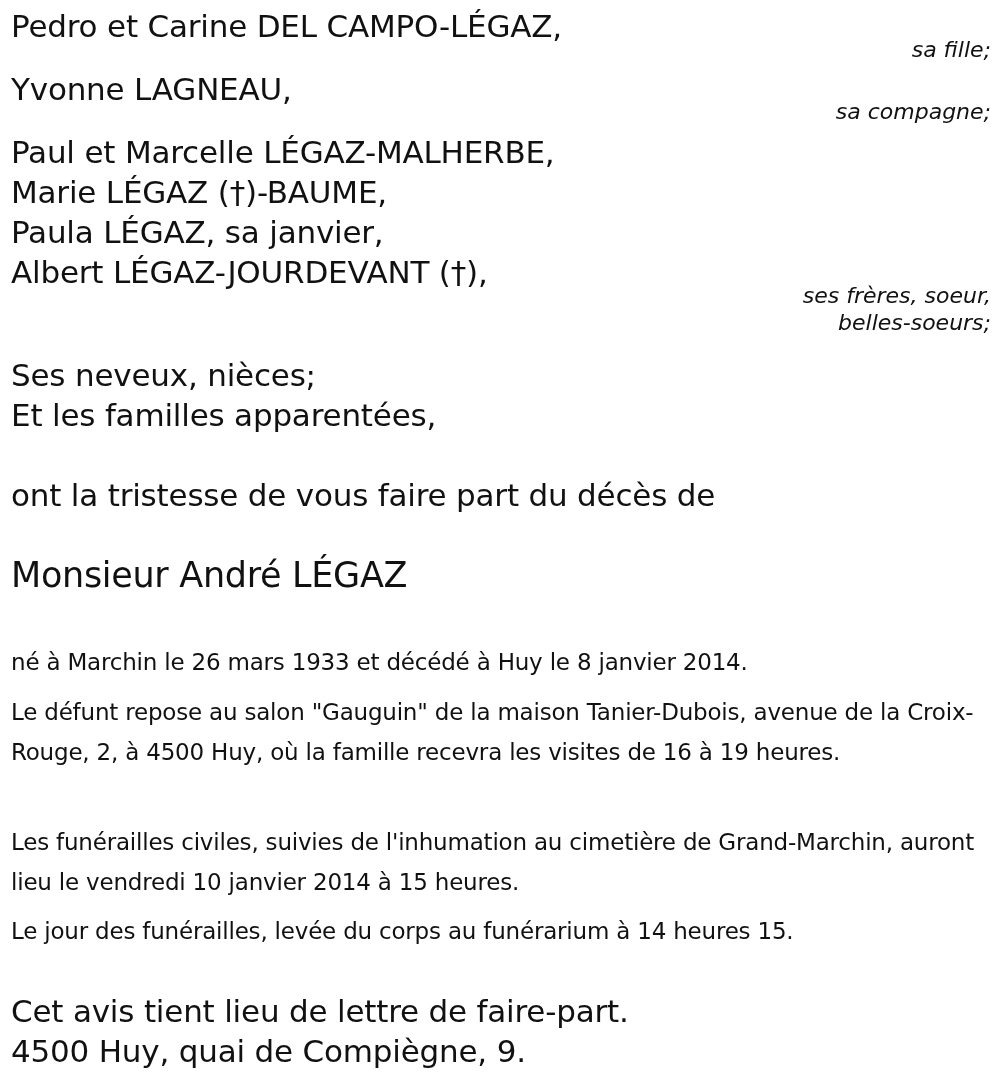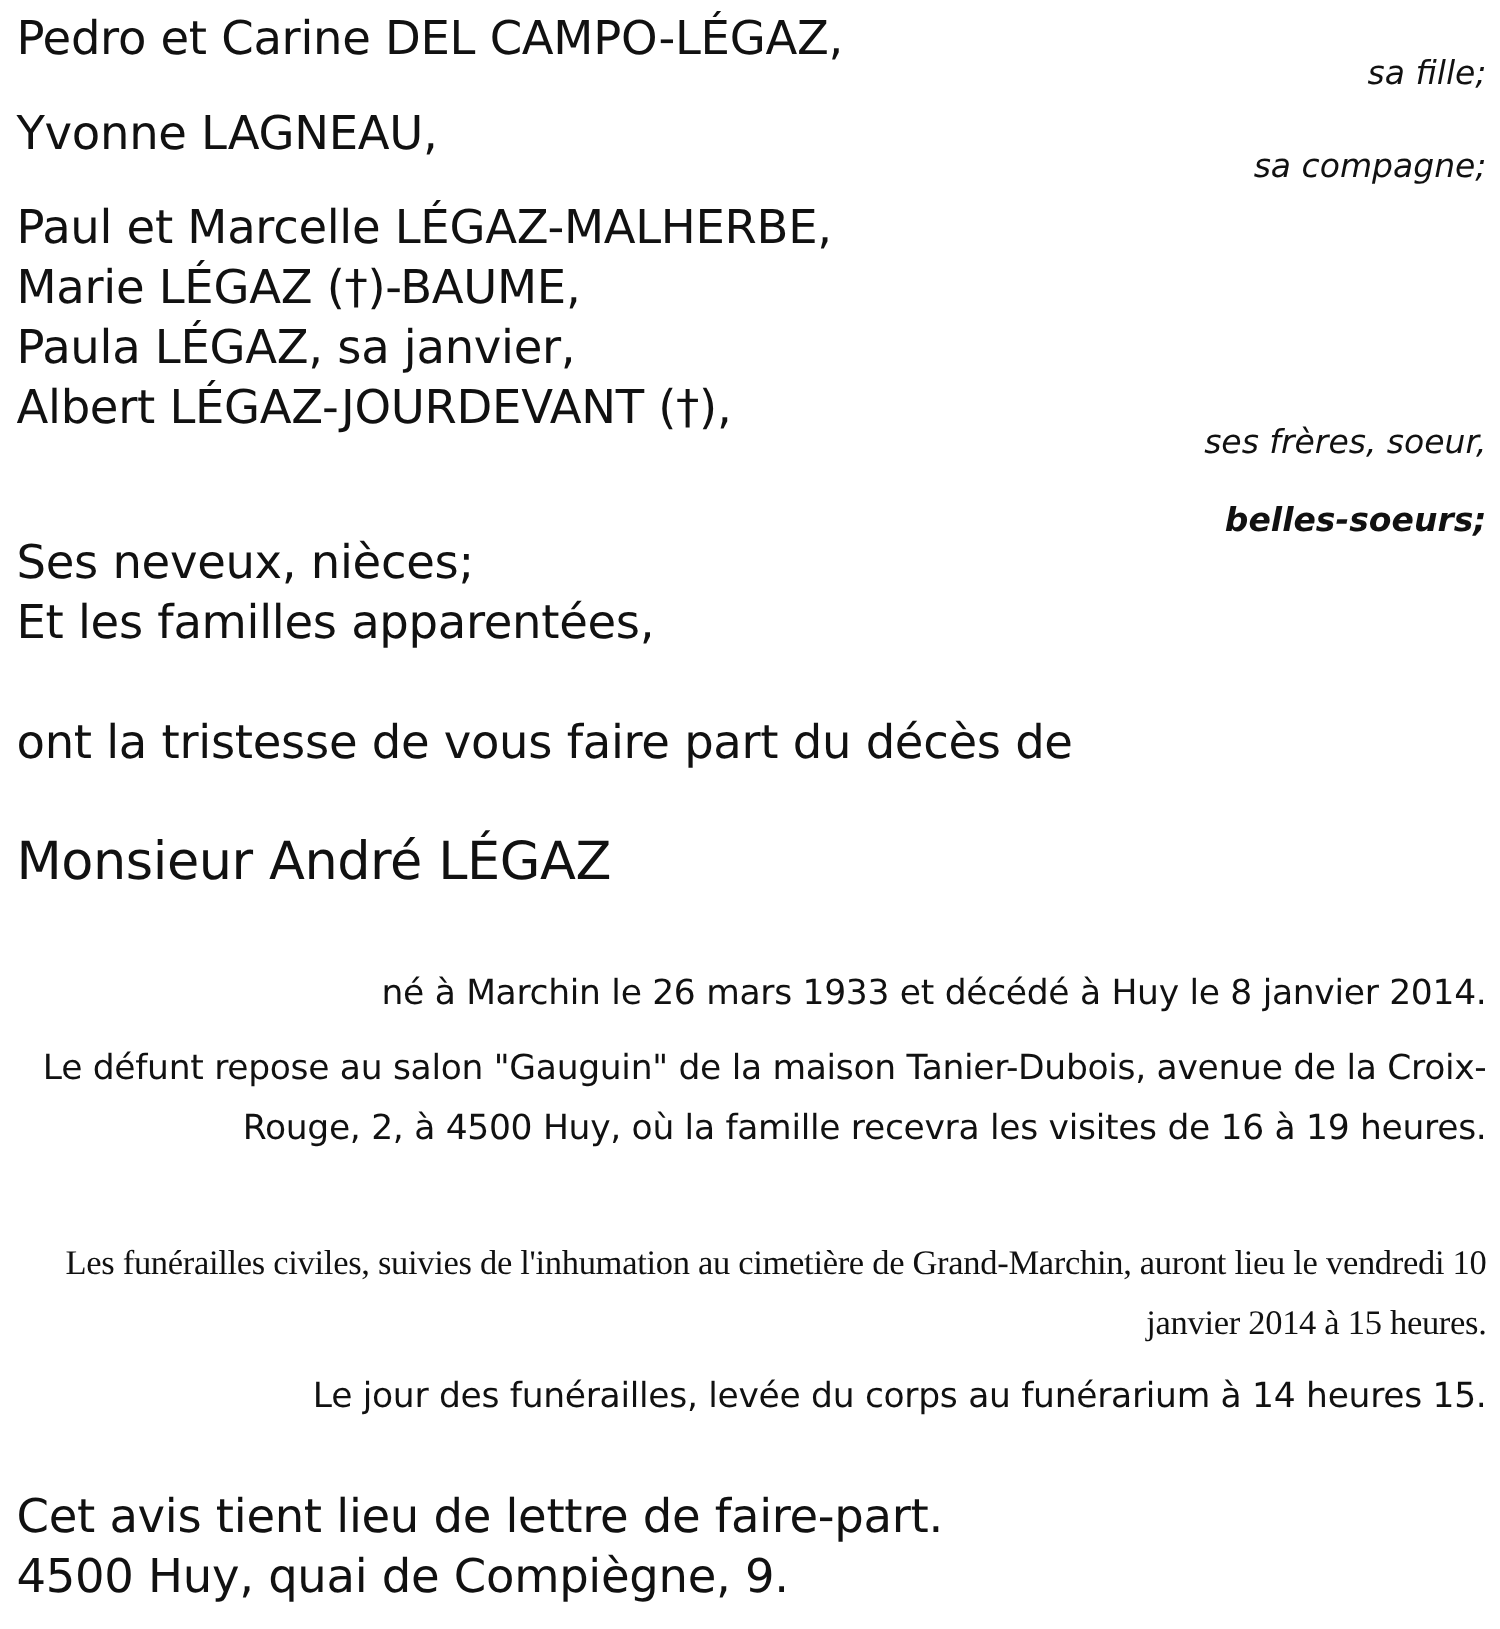--- a/index.html
+++ b/index.html
@@ -47,49 +47,48 @@
       white-space: nowrap;
       letter-spacing: -0.3px;
     }
     .para {
       position: absolute;
       left: 0;
       width: 980px;
       font-size: 23px;
       line-height: 40px;
       letter-spacing: -0.2px;
-      text-align: right;
     }
   </style>
 </head>
 <body>
 
 <div class="doc">
 
   <div class="line" style="top:6px;">Pedro et Carine DEL CAMPO-LÉGAZ,</div>
   <div class="right" style="top:30px;">sa fille;</div>
 
   <div class="line" style="top:69px;">Yvonne LAGNEAU,</div>
   <div class="right" style="top:92px;">sa compagne;</div>
 
   <div class="line" style="top:132px;">Paul et Marcelle LÉGAZ-MALHERBE,</div>
   <div class="line" style="top:172px;">Marie LÉGAZ (†)-BAUME,</div>
   <div class="line" style="top:212px;">Paula LÉGAZ, sa janvier,</div>
   <div class="line" style="top:252px;">Albert LÉGAZ-JOURDEVANT (†),</div>
   <div class="right" style="top:276px;font-style:italic;">ses frères, soeur,</div>
-  <div class="right" style="top:328px;font-weight:bold;">belles-soeurs;</div>
+  <div class="right" style="top:303px;">belles-soeurs;</div>
 
   <div class="line" style="top:355px;">Ses neveux, nièces;</div>
   <div class="line" style="top:395px;text-align:center;">Et les familles apparentées,</div>
 
   <div class="line" style="top:475px;">ont la tristesse de vous faire part du décès de</div>
 
   <div class="title" style="top:552px;">Monsieur André LÉGAZ</div>
 
   <div class="para" style="top:642px;">né à Marchin le 26 mars 1933 et décédé à Huy le 8 janvier 2014.</div>
   <div class="para" style="top:692px;">Le défunt repose au salon "Gauguin" de la maison Tanier-Dubois, avenue de la Croix-Rouge, 2, à 4500 Huy, où la famille recevra les visites de 16 à 19 heures.</div>
-  <div class="para" style="top:822px;font-family:Liberation Serif, serif;">Les funérailles civiles, suivies de l'inhumation au cimetière de Grand-Marchin, auront lieu le vendredi 10 janvier 2014 à 15 heures.</div>
+  <div class="para" style="top:822px;">Les funérailles civiles, suivies de l'inhumation au cimetière de Grand-Marchin, auront lieu le vendredi 10 janvier 2014 à 15 heures.</div>
   <div class="para" style="top:911px;">Le jour des funérailles, levée du corps au funérarium à 14 heures 15.</div>
 
   <div class="line" style="top:991px;">Cet avis tient lieu de lettre de faire-part.</div>
   <div class="line" style="top:1031px;">4500 Huy, quai de Compiègne, 9.</div>
 
 </div>
 
 </body></html>

